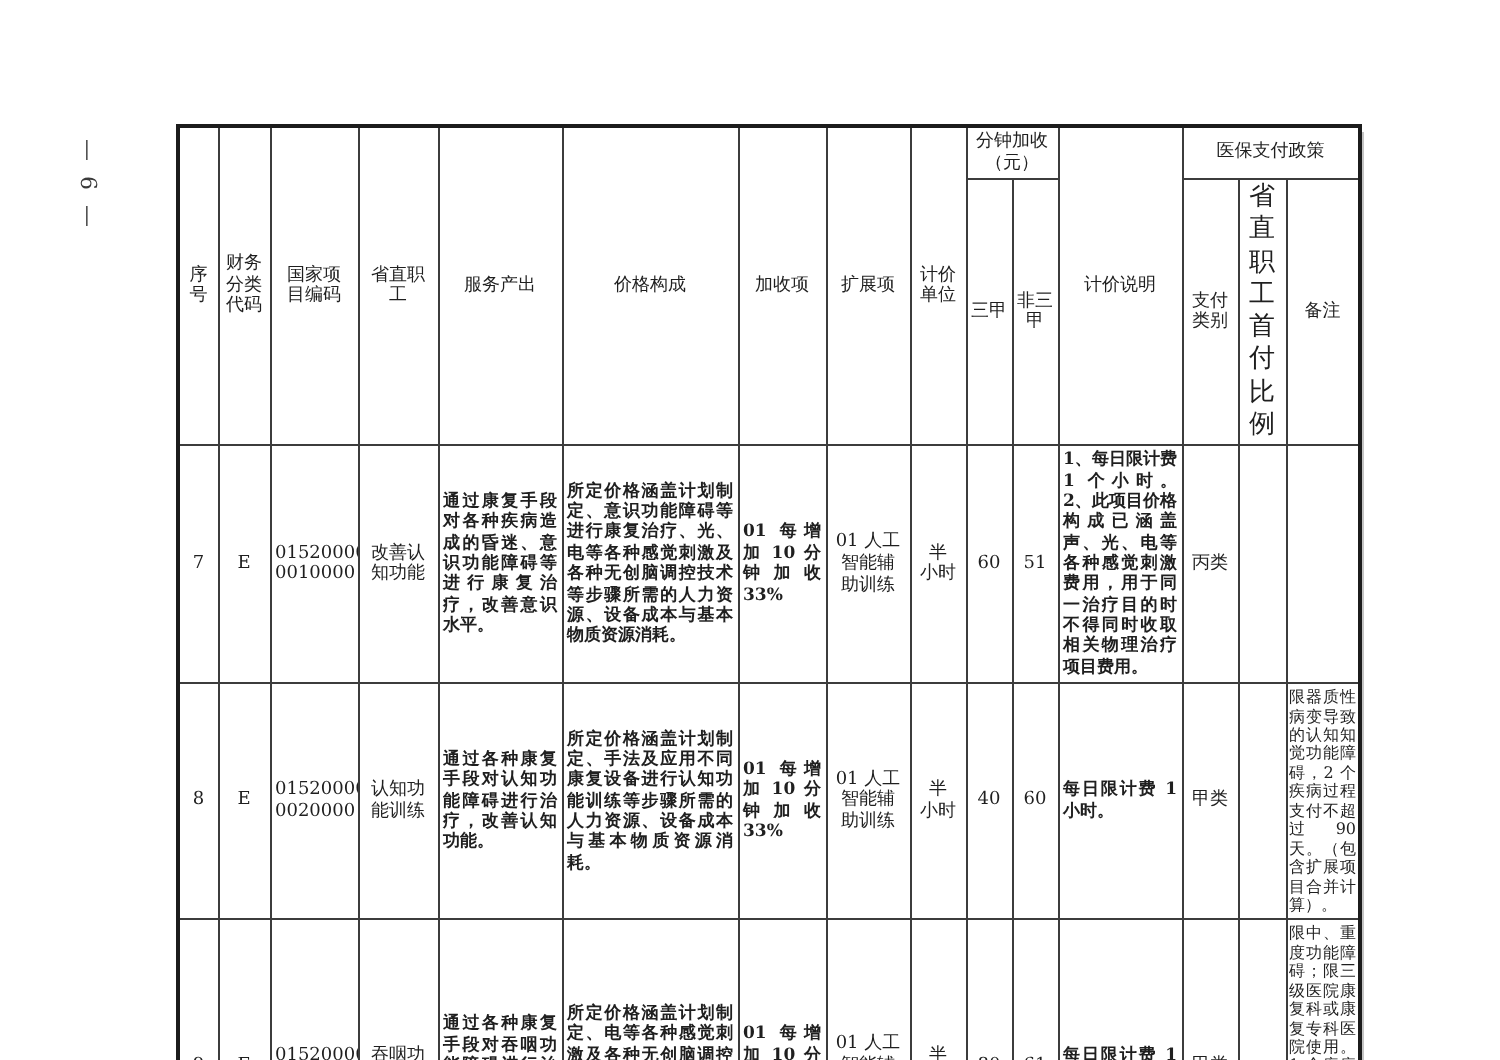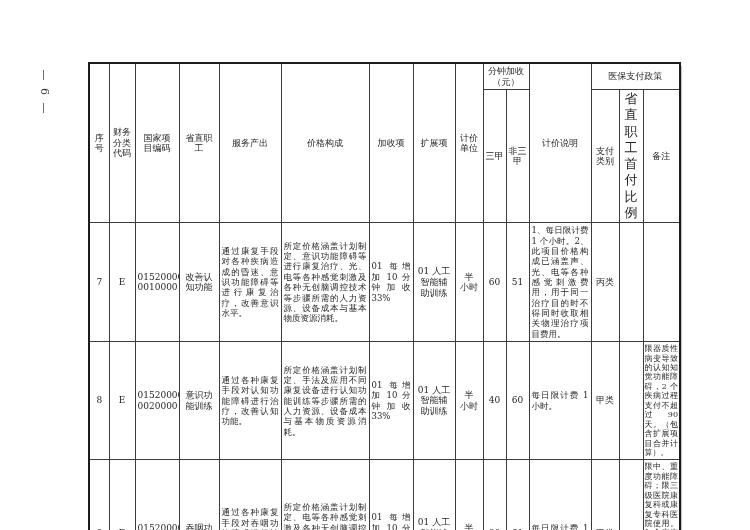--- a/index.html
+++ b/index.html
@@ -46,20 +46,21 @@
   }
   .sheet-table { border: 2px solid #1c1c1c; }
   .sheet-table th { font-size: 9px; }
   th.tiny { font-size: 13px; line-height: 1.25; padding: 1px; }
   td.para {
     text-align: justify;
     text-align-last: left;
     font-size: 8.5px;
     line-height: 1.22;
     padding: 2px 2px;
+    font-weight: bold;
   }
   td.para-sm {
     text-align: justify;
     text-align-last: left;
     font-size: 8px;
     line-height: 1.18;
     padding: 2px 1px;
   }
   tr.r7 { height: 117px; }
   tr.r8 { height: 101px; }
@@ -153,21 +154,21 @@
       <td>51</td>
       <td class="para">1、每日限计费 1 个小时。2、此项目价格构成已涵盖声、光、电等各种感觉刺激费用，用于同一治疗目的时不得同时收取相关物理治疗项目费用。</td>
       <td>丙类</td>
       <td></td>
       <td class="para-sm"></td>
     </tr>
     <tr class="r8">
       <td>8</td>
       <td>E</td>
       <td>01520000 0020000</td>
-      <td>意识功能训练</td>
+      <td>认知功能训练</td>
       <td class="para">通过各种康复手段对认知功能障碍进行治疗，改善认知功能。</td>
       <td class="para">所定价格涵盖计划制定、手法及应用不同康复设备进行认知功能训练等步骤所需的人力资源、设备成本与基本物质资源消耗。</td>
       <td class="para">01 每增加 10 分钟加收 33%</td>
       <td>01 人工
 智能辅
 助训练</td>
       <td>半
 小时</td>
       <td>40</td>
       <td>60</td>

